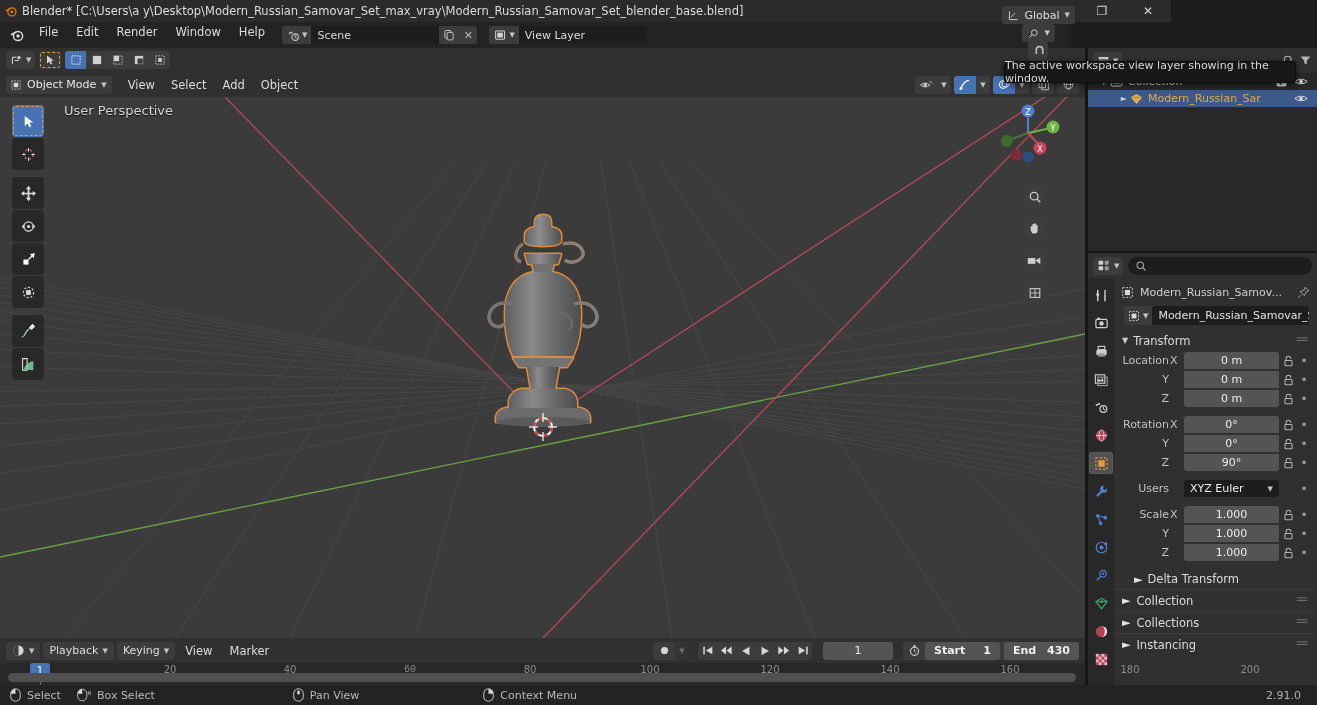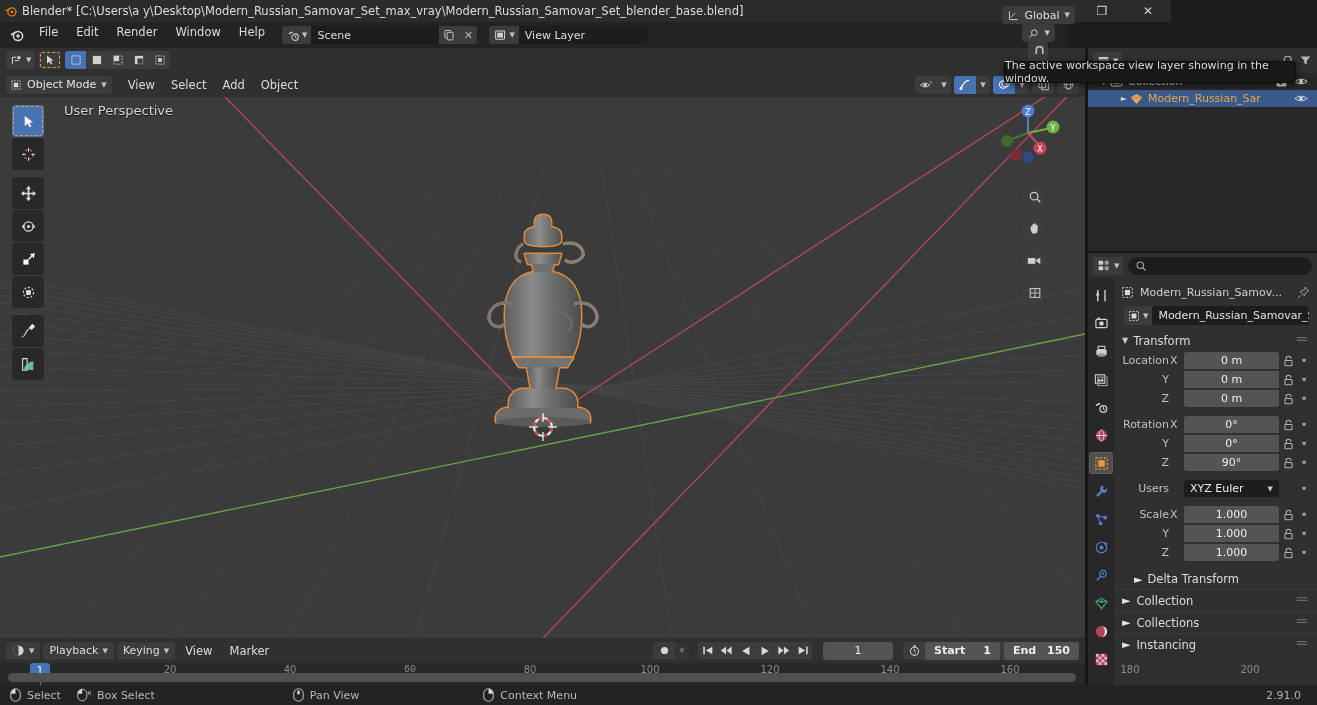--- a/index.html
+++ b/index.html
@@ -1124,21 +1124,21 @@
               <path d="M8 6 L8 9 L10 10.4" stroke="#cfcfcf" stroke-width="1.1" fill="none"></path>
               <rect x="6.5" y="1.5" width="3" height="2" fill="#cfcfcf"></rect>
             </svg>
           </div>
           <div class="fld a">
             <span>Start</span>
             <span>1</span>
           </div>
           <div class="fld a" style="margin-left:4px;">
             <span>End</span>
-            <span>150</span>
+            <span>430</span>
           </div>
         </div>
       </div>
     </div>
 
     <div class="tl-ruler">
       <div class="tick" style="left:170px;">20</div>
       <div class="tick" style="left:290px;">40</div>
       <div class="tick" style="left:410px;font-family:Liberation Mono, monospace;">60</div>
       <div class="tick" style="left:530px;">80</div>

